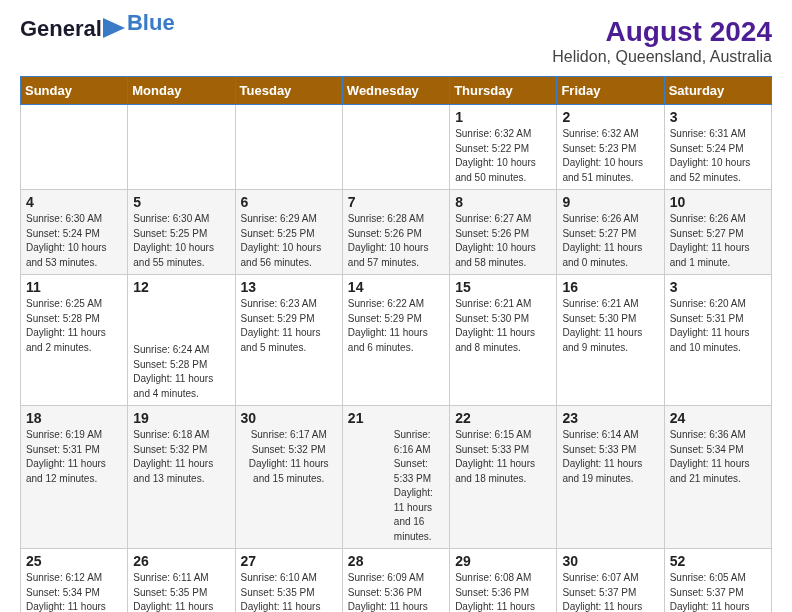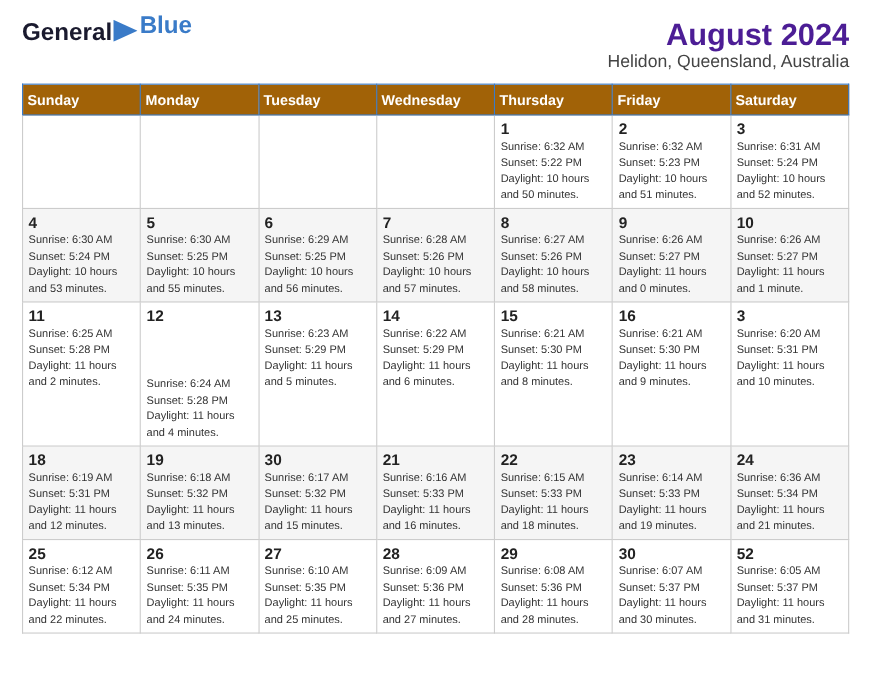--- a/index.html
+++ b/index.html
@@ -246,28 +246,28 @@
         </td>
         <td>
           <span class="day-number">19</span>
           <div class="day-info" style="white-space: pre-line;">Sunrise: 6:18 AM
 Sunset: 5:32 PM
 Daylight: 11 hours
 and 13 minutes.</div>
         </td>
         <td>
           <span class="day-number">30</span>
-          <div class="day-info" style="white-space: pre-line;">Sunrise: 6:17 AM
+          <div class="day-info" style="white-space: pre-line; text-align: center;">Sunrise: 6:17 AM
 Sunset: 5:32 PM
 Daylight: 11 hours
 and 15 minutes.</div>
         </td>
         <td>
           <span class="day-number">21</span>
-          <div class="day-info" style="white-space: pre-line;">Sunrise: 6:16 AM
+          <div class="day-info" style="white-space: pre-line; margin-left: 46px;">Sunrise: 6:16 AM
 Sunset: 5:33 PM
 Daylight: 11 hours
 and 16 minutes.</div>
         </td>
         <td>
           <span class="day-number">22</span>
           <div class="day-info" style="white-space: pre-line;">Sunrise: 6:15 AM
 Sunset: 5:33 PM
 Daylight: 11 hours
 and 18 minutes.</div>

